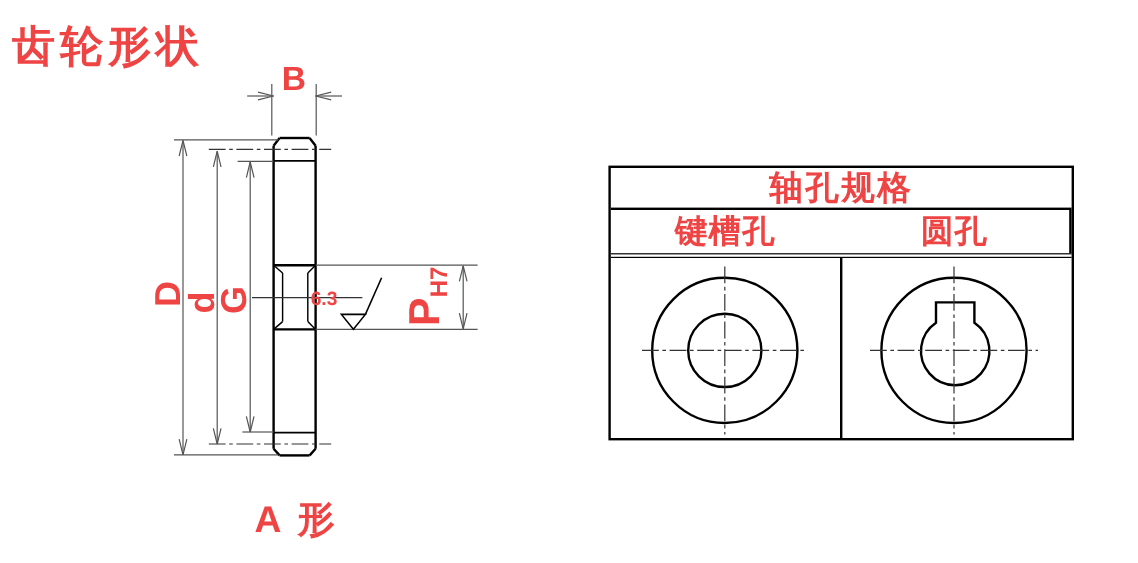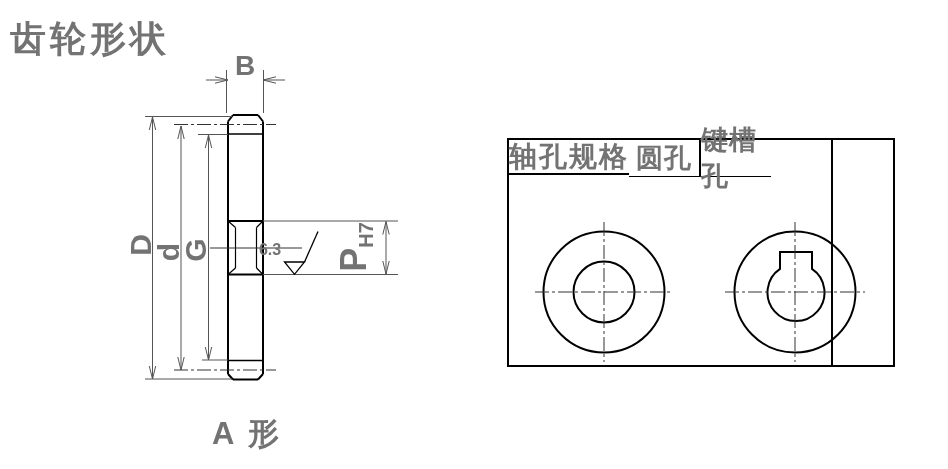--- a/index.html
+++ b/index.html
@@ -1,31 +1,31 @@
 <!DOCTYPE html>
 <html><head>
 <meta charset="utf-8">
 <style>
   html,body{margin:0;padding:0;background:#fff;}
   .page{position:relative;width:948px;height:469px;background:#ffffff;overflow:hidden;
-        font-family:"Liberation Sans",sans-serif;color:#737373;}
+        font-family:"Liberation Sans",sans-serif;color:#ef4444;}
   .lbl{position:absolute;transform:translate(-50%,-50%);font-weight:bold;white-space:nowrap;line-height:1;}
   .lbl.rot{transform:translate(-50%,-50%) rotate(-90deg);}
   .title{position:absolute;left:10px;top:15px;font-size:36px;letter-spacing:4px;font-weight:600;
          font-family:"Liberation Serif",serif;}
   .dimletter{font-size:30px;font-weight:800;}
   .b-label{font-size:28px;font-weight:800;}
   .p-label{font-size:36px;font-weight:800;}
   .p-label sub{font-size:20px;font-weight:800;vertical-align:-7px;letter-spacing:0;}
   .rough{font-size:16px;font-weight:800;}
   .type-label{font-size:31px;font-weight:800;letter-spacing:3px;}
   svg{position:absolute;left:0;top:0;}
   
   .sh-table{position:absolute;left:507px;top:138px;width:388px;height:229px;
-            border:2px solid #000;box-sizing:border-box;display:flex;flex-direction:row;
+            border:2px solid #000;box-sizing:border-box;display:flex;flex-direction:column;
             font-family:"Liberation Serif",serif;}
   .sh-header{height:33px;border-bottom:2px solid #000;display:flex;align-items:center;
              justify-content:center;font-size:28px;font-weight:bold;letter-spacing:2px;}
   .sh-cols{height:36px;display:flex;border-bottom:1px solid #000;}
   .sh-col{flex:1;display:flex;align-items:center;justify-content:center;
           font-size:27px;font-weight:bold;letter-spacing:1px;}
   .sh-col.first{border-right:2px solid #000;}
   .sh-doubleline{height:2px;border-bottom:1px solid #000;}
   .sh-body{flex:1;display:flex;}
   .sh-cell{flex:1;}
@@ -142,22 +142,22 @@
 
   <span class="lbl rough" style="left:270px;top:250px;">6.3</span>
 
   <span class="lbl rot p-label" style="left:356px;top:247px;"><span>P</span><sub>H7</sub></span>
 
   <span class="lbl type-label" style="left:247px;top:433px;">A 形</span>
 
   <div class="sh-table">
     <div class="sh-header">轴孔规格</div>
     <div class="sh-cols">
+      <div class="sh-col">键槽孔</div>
       <div class="sh-col first">圆孔</div>
-      <div class="sh-col">键槽孔</div>
     </div>
     <div class="sh-doubleline"></div>
     <div class="sh-body">
       <div class="sh-cell first"></div>
       <div class="sh-cell"></div>
     </div>
   </div>
 
 </div>
 

